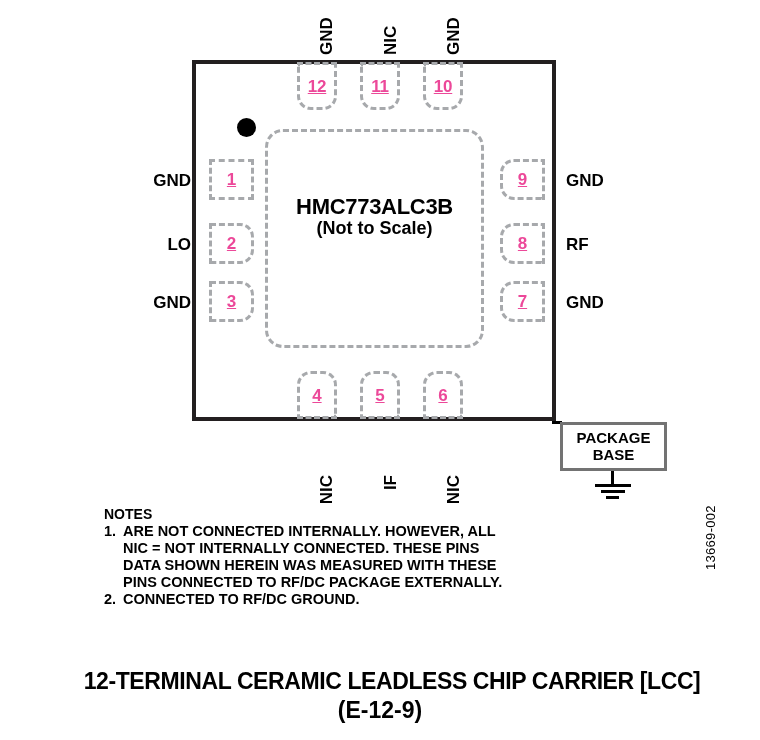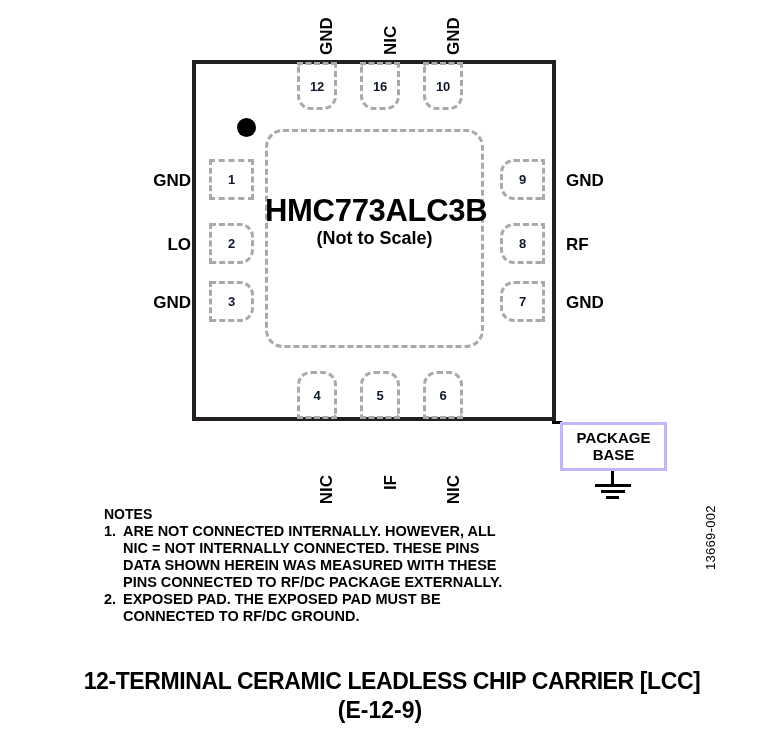--- a/index.html
+++ b/index.html
@@ -49,25 +49,26 @@
   .pad {
     position: absolute;
     border: 3px dashed #a7a9ac;
     box-sizing: border-box;
     display: flex;
     align-items: center;
     justify-content: center;
     background: transparent;
   }
   .pad .pad-num {
-    font-size: 13px;
-    font-weight: bold;
-    color: #0f172a;
+    font-size: 17px;
+    font-weight: bold;
+    color: #ec4899;
     line-height: 1;
     letter-spacing: -0.2px;
+    text-decoration: underline;
   }
   
   .pad-top    { border-radius: 0 0 14px 14px; }
   .pad-bottom { border-radius: 14px 14px 0 0; }
   .pad-left   { border-radius: 0 14px 14px 0; }
   .pad-right  { border-radius: 14px 0 0 14px; }
   .pad-square { border-radius: 0; }
 
   
   #pin1-dot {
@@ -81,21 +82,21 @@
 
   
   #center-text {
     left: 265px;
     top: 195px;
     width: 219px;
     text-align: center;
     line-height: 1.05;
   }
   #part-number {
-    font-size: 31px;
+    font-size: 22px;
     font-weight: bold;
     letter-spacing: -0.3px;
     white-space: nowrap;
     text-align: center;
   }
   #view-label {
     font-size: 18px;
     font-weight: bold;
     margin-top: 3px;
   }
@@ -131,21 +132,21 @@
   .vert-label.bottom {
     transform: rotate(-90deg) translate(-100%, -50%);
   }
 
   
   #package-base-box {
     left: 560px;
     top: 422px;
     width: 107px;
     height: 49px;
-    border: 3px solid #c4b5fd;
+    border: 3px solid #737373;
     box-sizing: border-box;
     display: flex;
     flex-direction: column;
     align-items: center;
     justify-content: center;
     background: #ffffff;
   }
   #package-base-box div {
     font-size: 15px;
     font-weight: bold;
@@ -236,21 +237,21 @@
   <div class="abs" id="package-outline"></div>
 
   <div class="abs" id="exposed-pad"></div>
 
   <div class="abs" id="pin1-dot"></div>
 
   <div class="pad pad-top" style="left:297px; top:62px; width:40px; height:48px;">
     <span class="pad-num">12</span>
   </div>
   <div class="pad pad-top" style="left:360px; top:62px; width:40px; height:48px;">
-    <span class="pad-num">16</span>
+    <span class="pad-num">11</span>
   </div>
   <div class="pad pad-top" style="left:423px; top:62px; width:40px; height:48px;">
     <span class="pad-num">10</span>
   </div>
 
   <div class="pad pad-square" style="left:209px; top:159px; width:45px; height:41px;">
     <span class="pad-num">1</span>
   </div>
   <div class="pad pad-left" style="left:209px; top:223px; width:45px; height:41px;">
     <span class="pad-num">2</span>
@@ -315,21 +316,20 @@
         <div class="note-line">ARE NOT CONNECTED INTERNALLY. HOWEVER, ALL</div>
         <div class="note-line">NIC = NOT INTERNALLY CONNECTED. THESE PINS</div>
         <div class="note-line">DATA SHOWN HEREIN WAS MEASURED WITH THESE</div>
         <div class="note-line">PINS CONNECTED TO RF/DC PACKAGE EXTERNALLY.</div>
       </div>
     </div>
 
     <div class="note-item">
       <div class="note-marker">2.</div>
       <div class="note-body">
-        <div class="note-line">EXPOSED PAD. THE EXPOSED PAD MUST BE</div>
         <div class="note-line">CONNECTED TO RF/DC GROUND.</div>
       </div>
     </div>
   </div>
 
   <div class="abs" id="figure-id">13669-002</div>
 
   <div class="abs" id="caption">
     <div id="caption-line1">12-TERMINAL CERAMIC LEADLESS CHIP CARRIER [LCC]</div>
     <div id="caption-line2">(E-12-9)</div>

